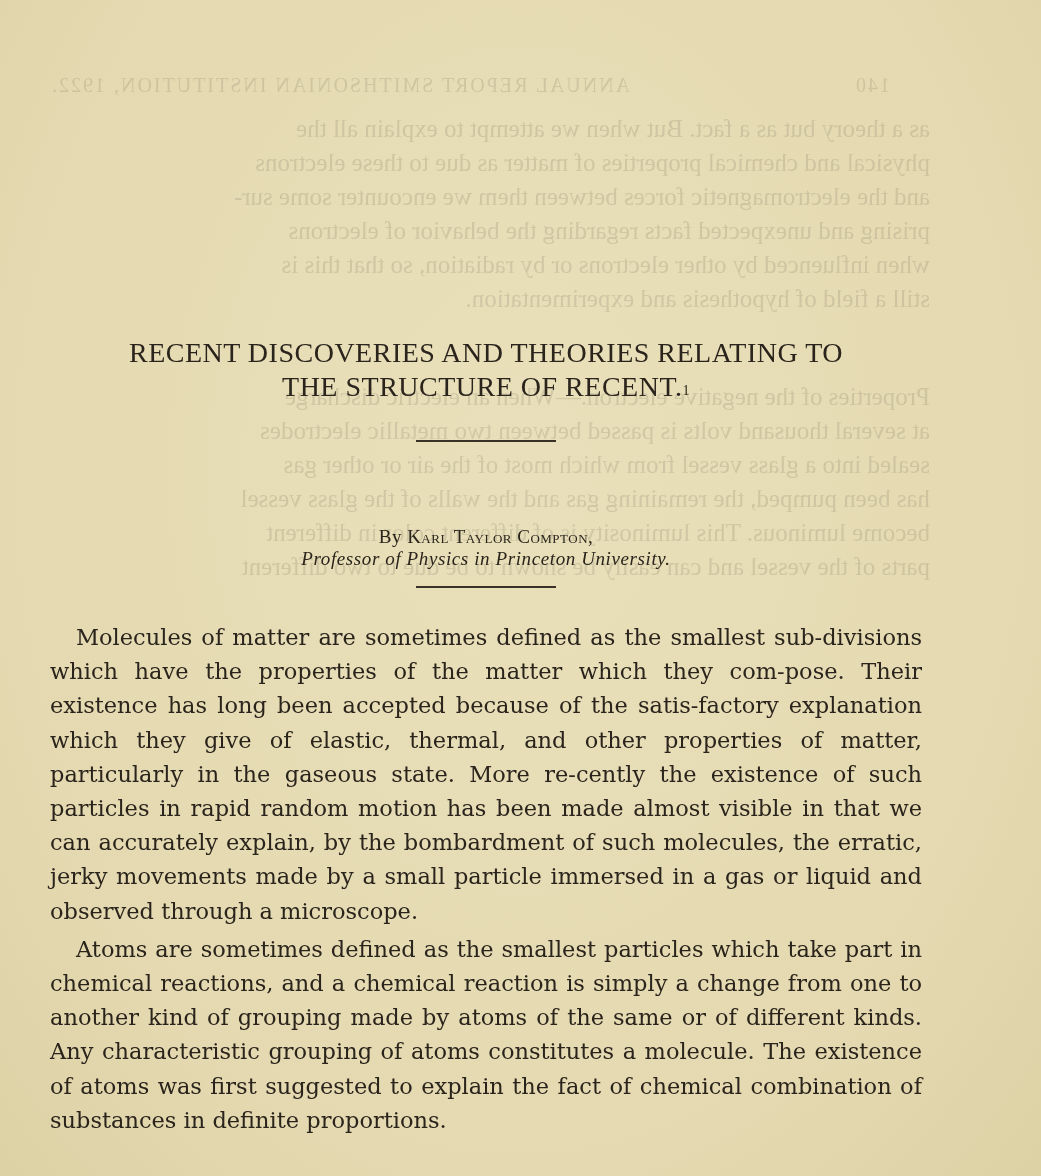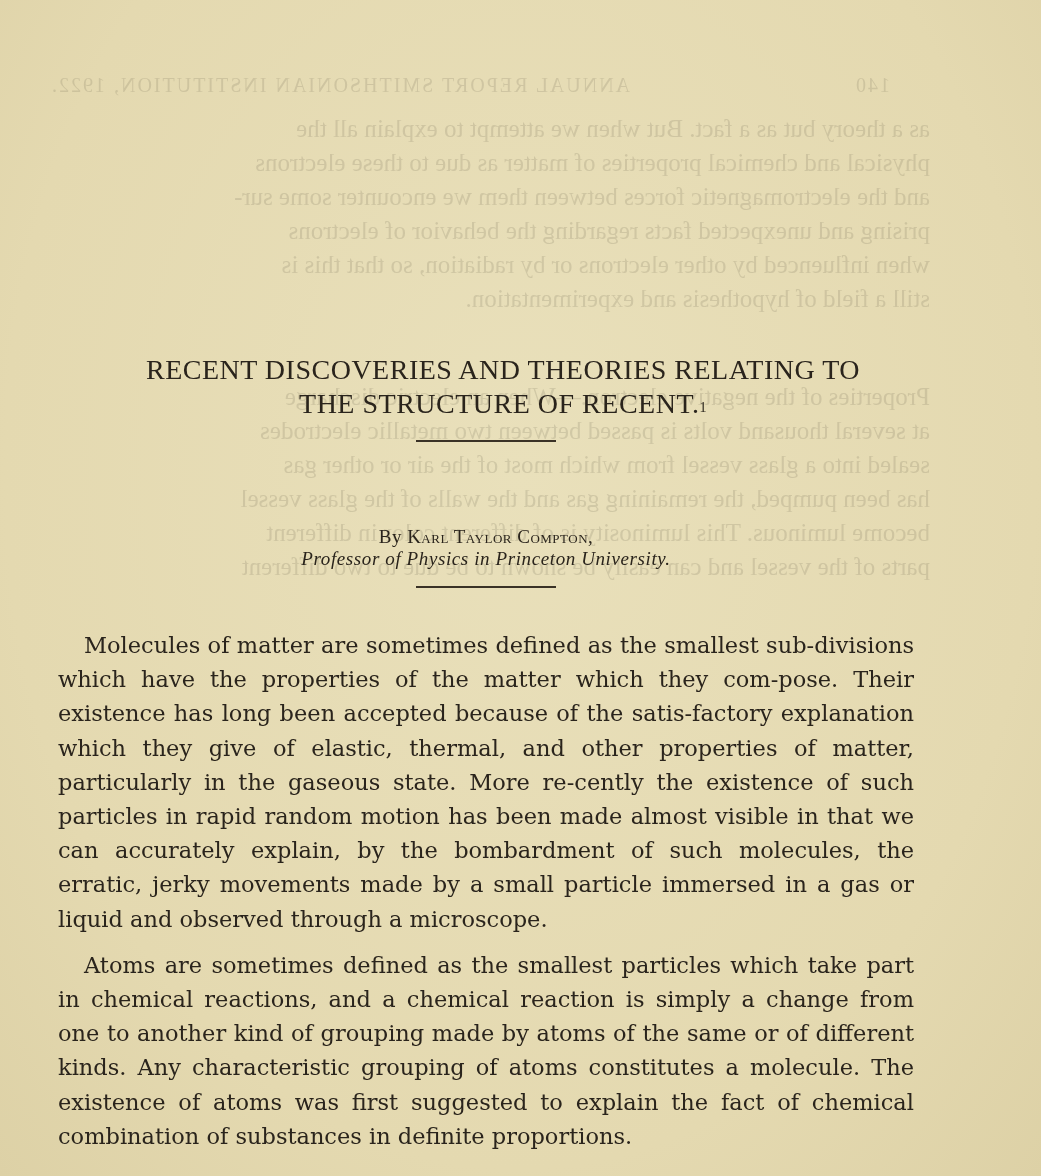--- a/index.html
+++ b/index.html
@@ -73,21 +73,21 @@
       position: absolute;
       top: 336px;
       left: 0;
       width: 880px;
       text-align: center;
       font-family: "Liberation Serif", serif;
       font-size: 28px;
       line-height: 34px;
       letter-spacing: 0.5px;
       color: #2a241c;
-      margin: 17px;
+      margin: 0;
       font-weight: normal;
     }
     .title sup {
       font-size: 14px;
       vertical-align: top;
       position: relative;
       top: 4px;
     }
     .rule {
       position: absolute;
@@ -128,21 +128,21 @@
       top: 616px;
       left: 0;
       width: 880px;
       font-family: "DejaVu Serif", serif;
       font-size: 22.5px;
       line-height: 34.2px;
       text-align: justify;
       color: #2a241c;
     }
     .body-text p {
-      margin: 12px;
+      margin: 4px;
       text-indent: 26px;
     }
   </style>
 </head>
 <body>
 
 <div class="page">
 
   <div class="bleed">
     <div class="bleed-header">

